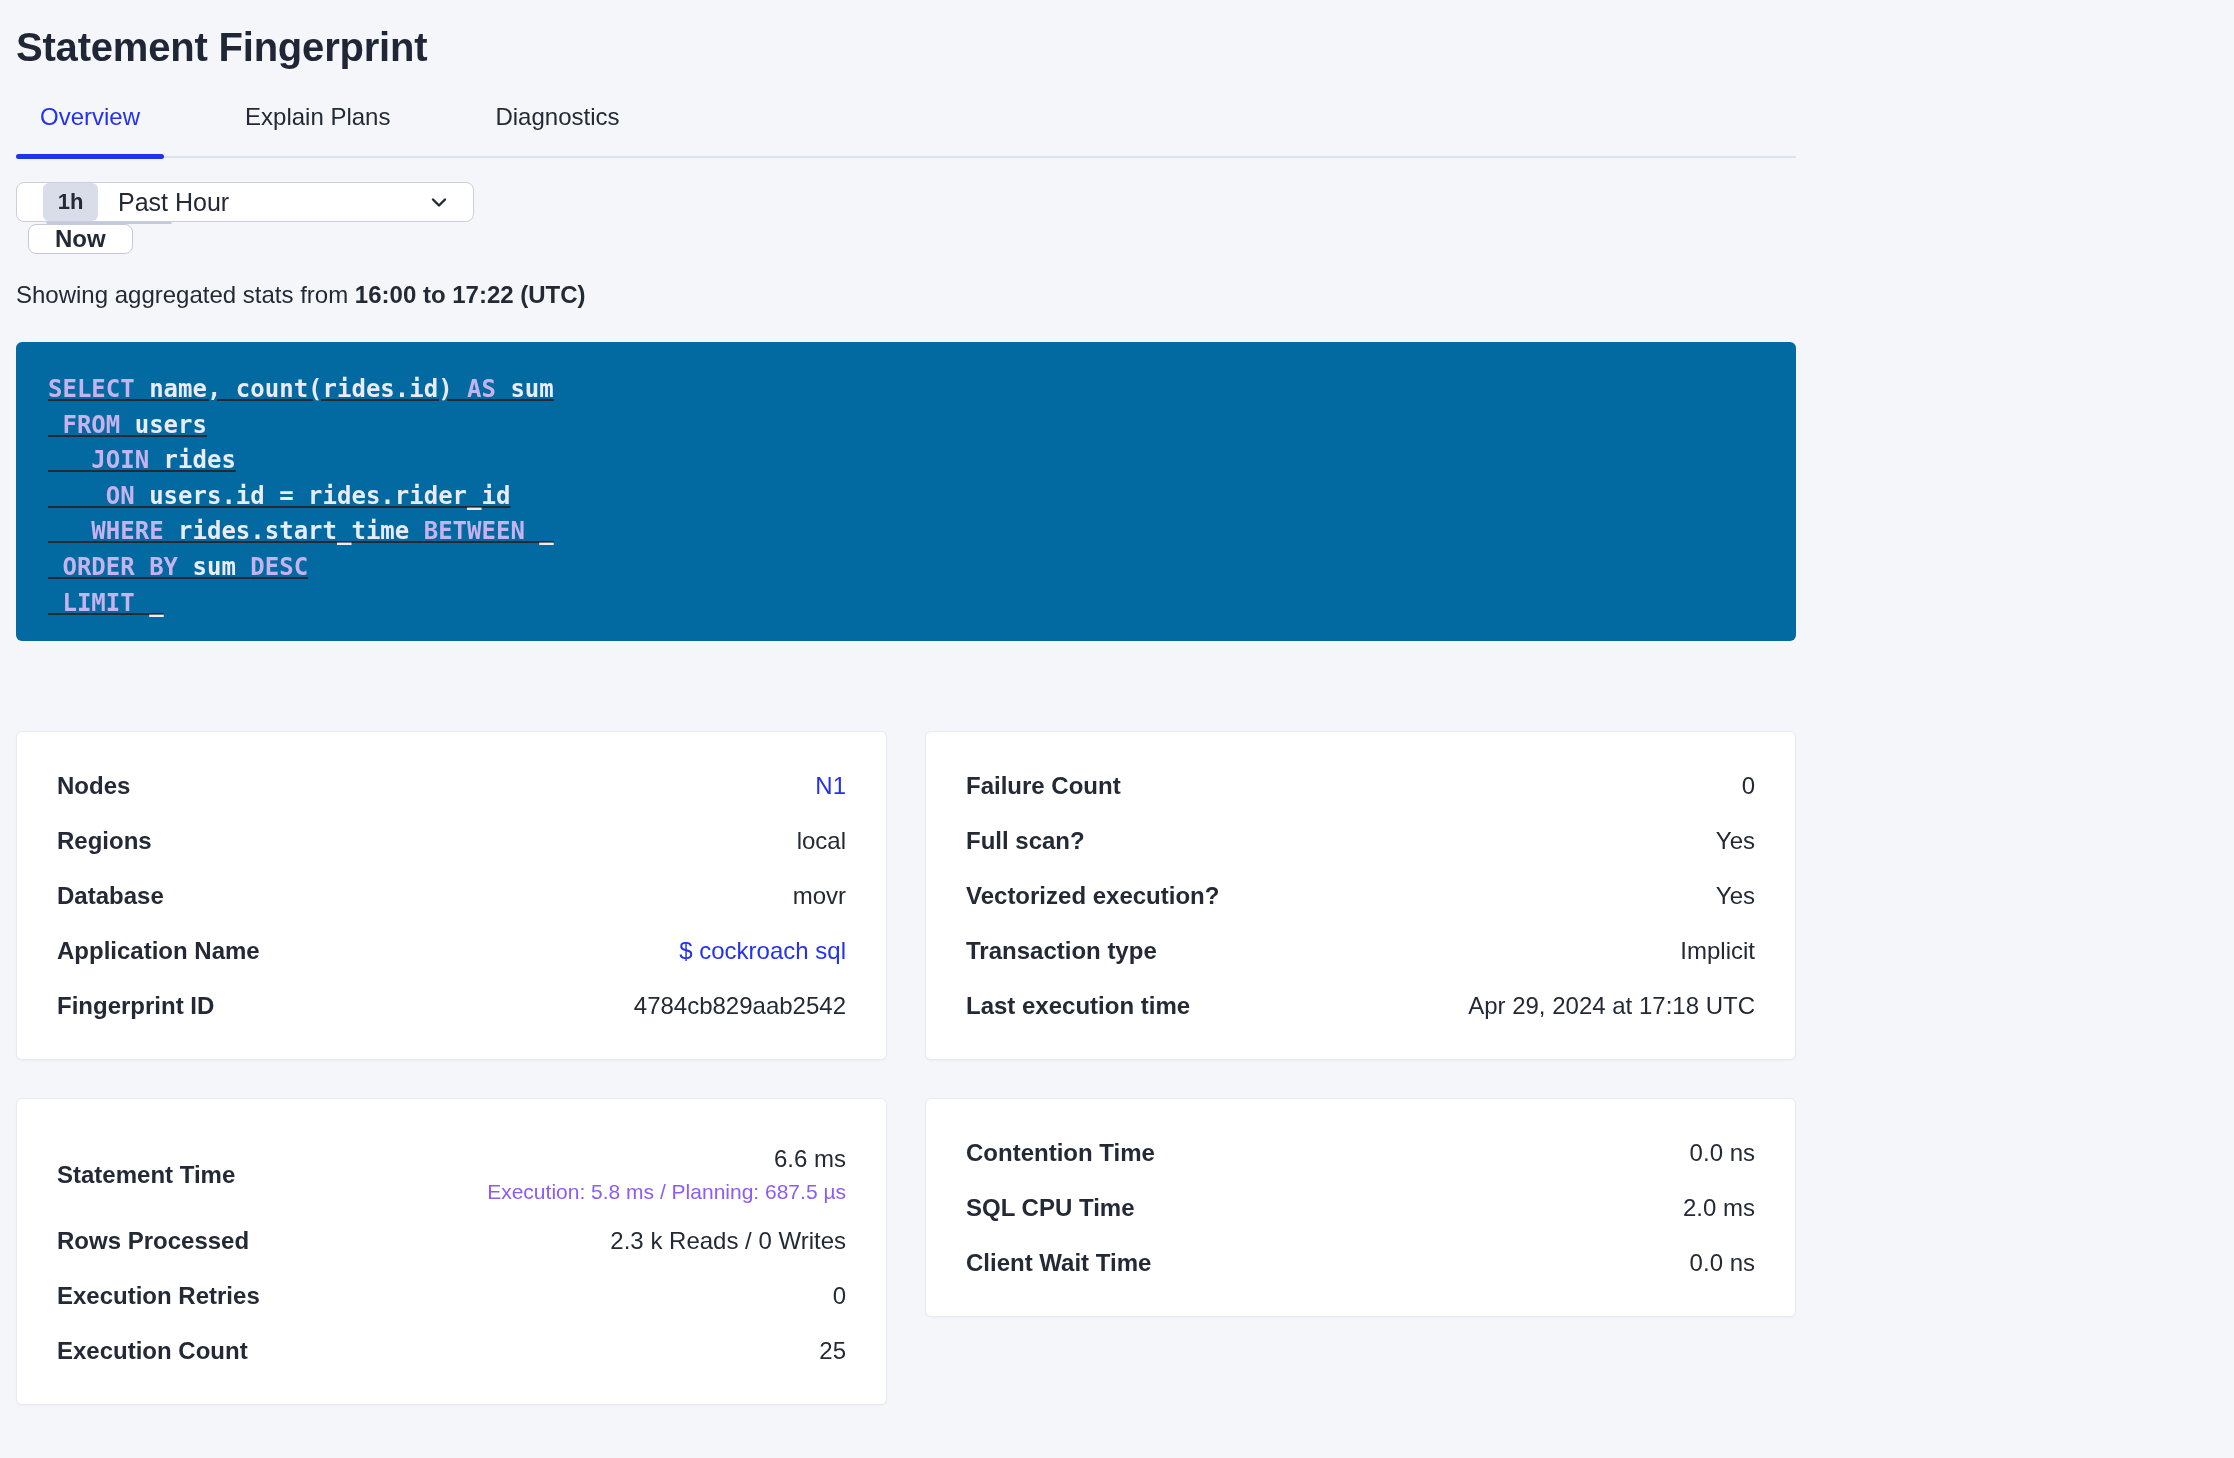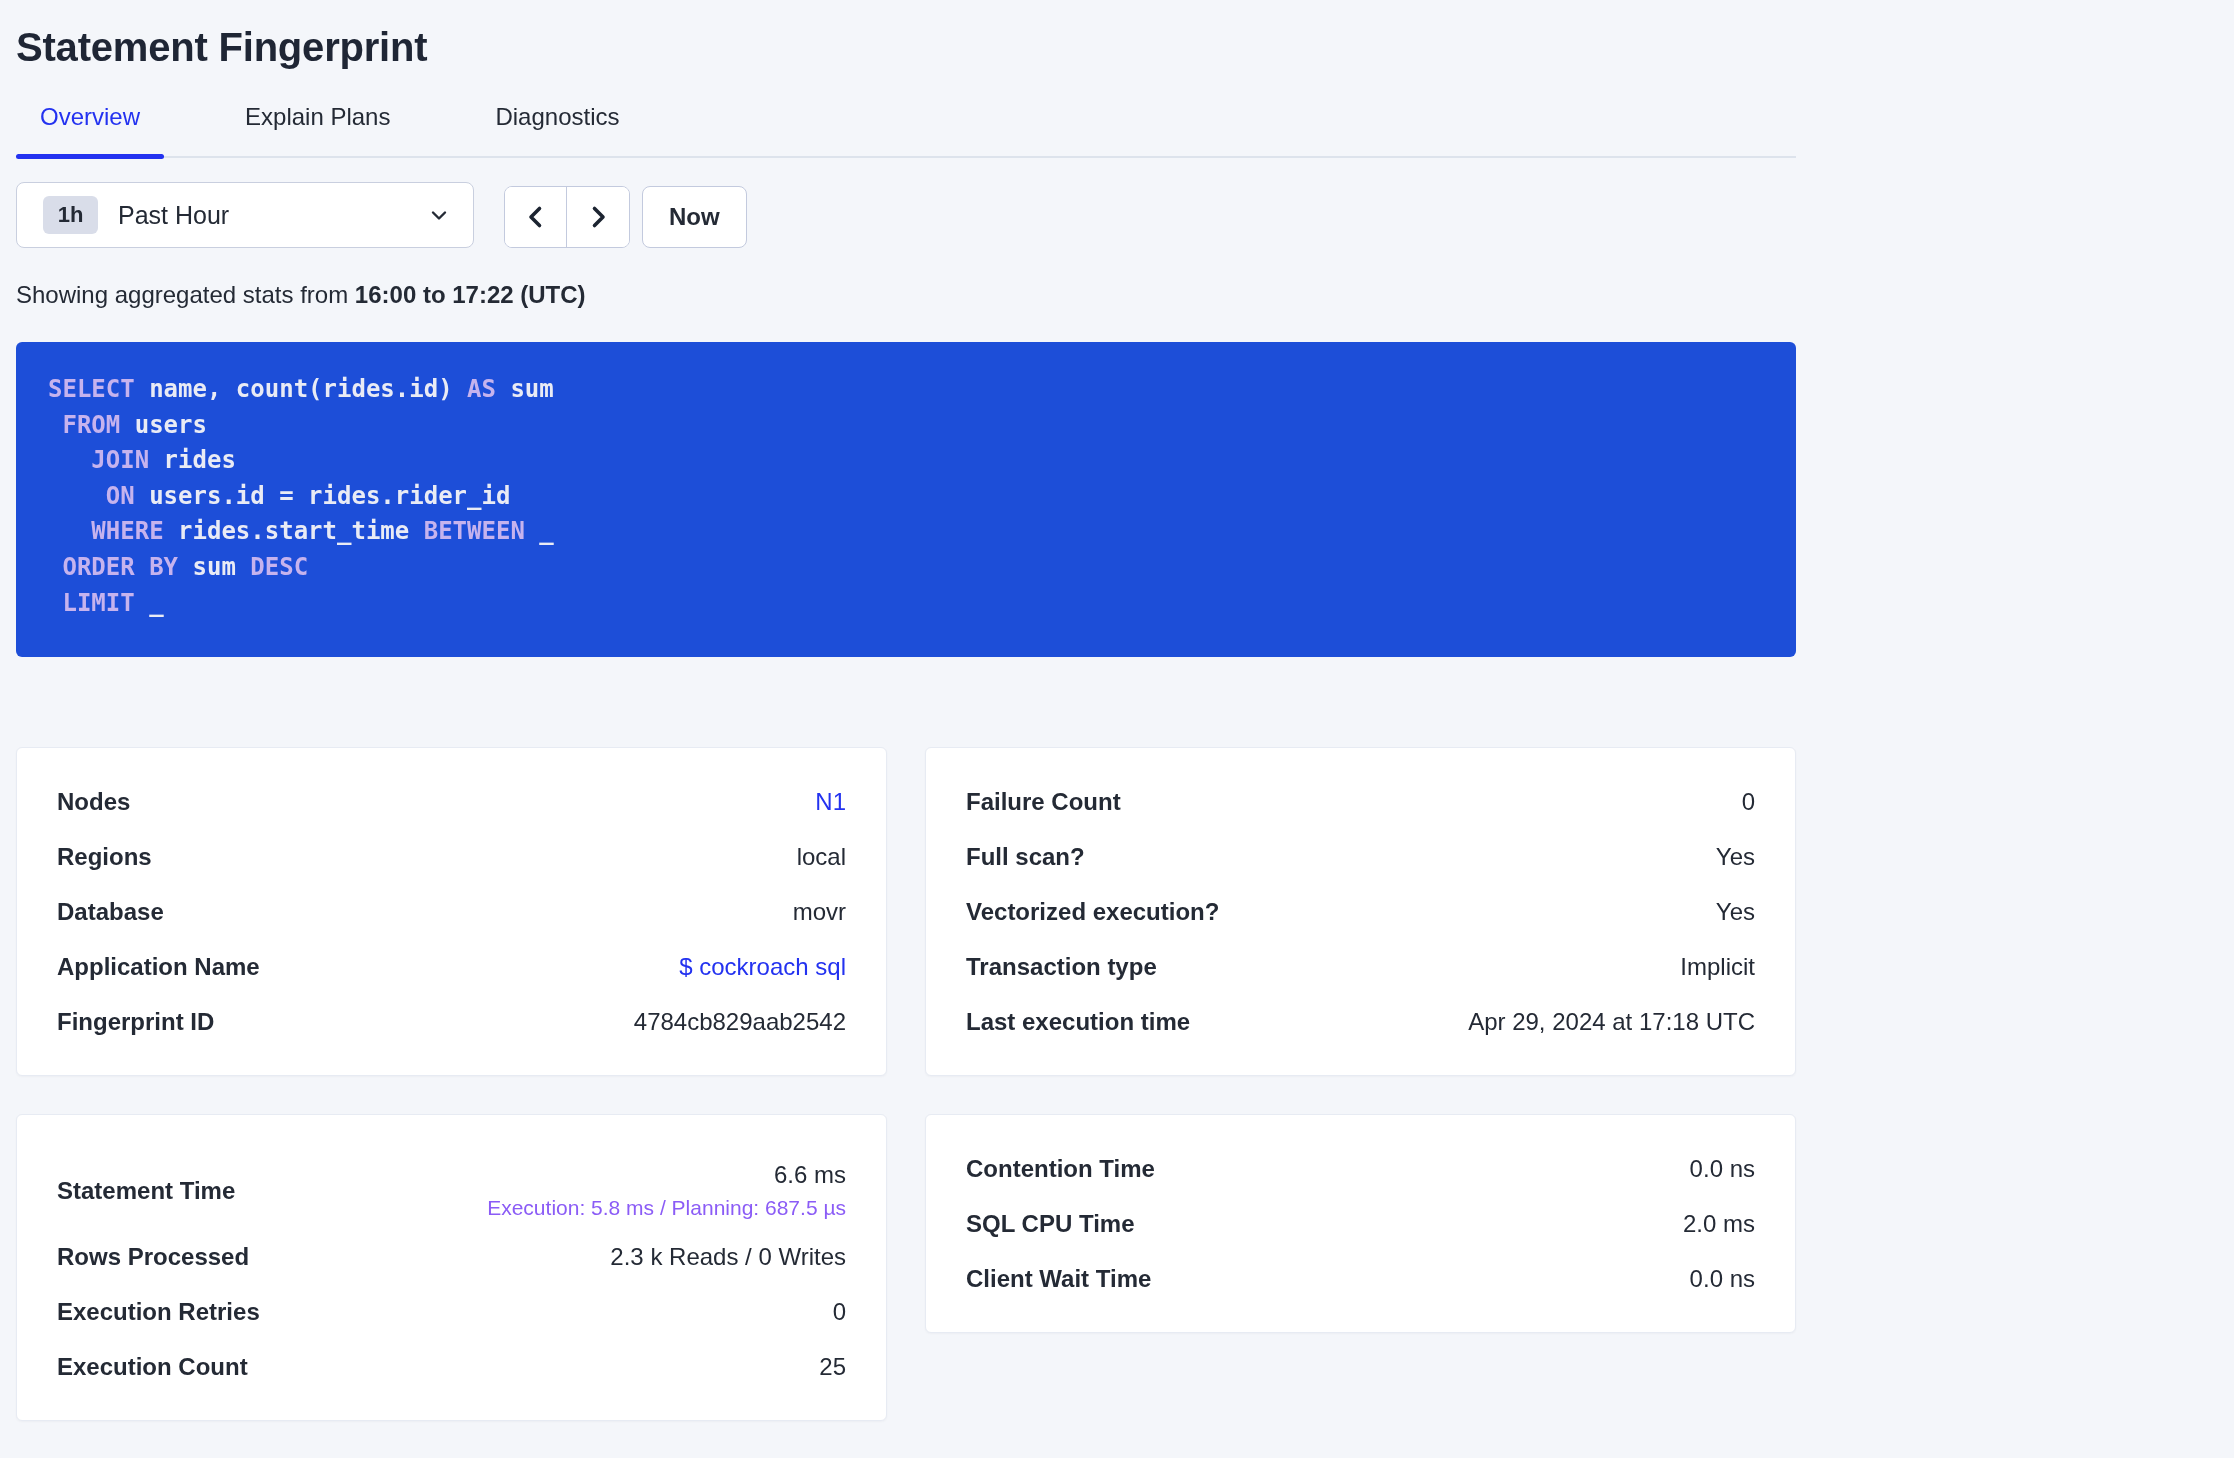--- a/index.html
+++ b/index.html
@@ -39,21 +39,21 @@
   .tab.active { color: #2332f0; }
   .tab .underline {
     position: absolute;
     left: 0; right: 0; bottom: -3px;
     height: 5px;
     border-radius: 3px;
     background: #2332f0;
   }
 
   
-  .toolbar { margin-top: 24px; display: flex; align-items: flex-end; height: 66px; }
+  .toolbar { margin-top: 24px; display: flex; align-items: flex-start; height: 66px; flex-direction: column; }
   .time-select {
     width: 458px; height: 66px;
     background: #ffffff;
     border: 1px solid #c9cfdf;
     border-radius: 8px;
     display: flex; align-items: center;
     padding: 0 22px 0 26px;
     cursor: pointer;
   }
   .time-badge {
@@ -95,23 +95,24 @@
     cursor: pointer;
   }
 
   
   .stats-line { margin-top: 32px; font-size: 24px; line-height: 30px; color: #242a35; }
   .stats-line .range { font-weight: 700; }
 
   
   .sql-box {
     margin-top: 32px;
-    background: #1d4ed8;
+    background: #0369a1;
     border-radius: 6px;
-    padding: 30px 32px 36px;
+    padding: 30px 32px 20px;
+    text-decoration: underline;
   }
   .code-line {
     font-family: "DejaVu Sans Mono", "Liberation Mono", monospace;
     font-size: 24px;
     line-height: 35.6px;
     font-weight: 700;
     white-space: pre;
     color: #e9ebf5;
   }
   .code-line .kw { color: #c6b3ee; }

